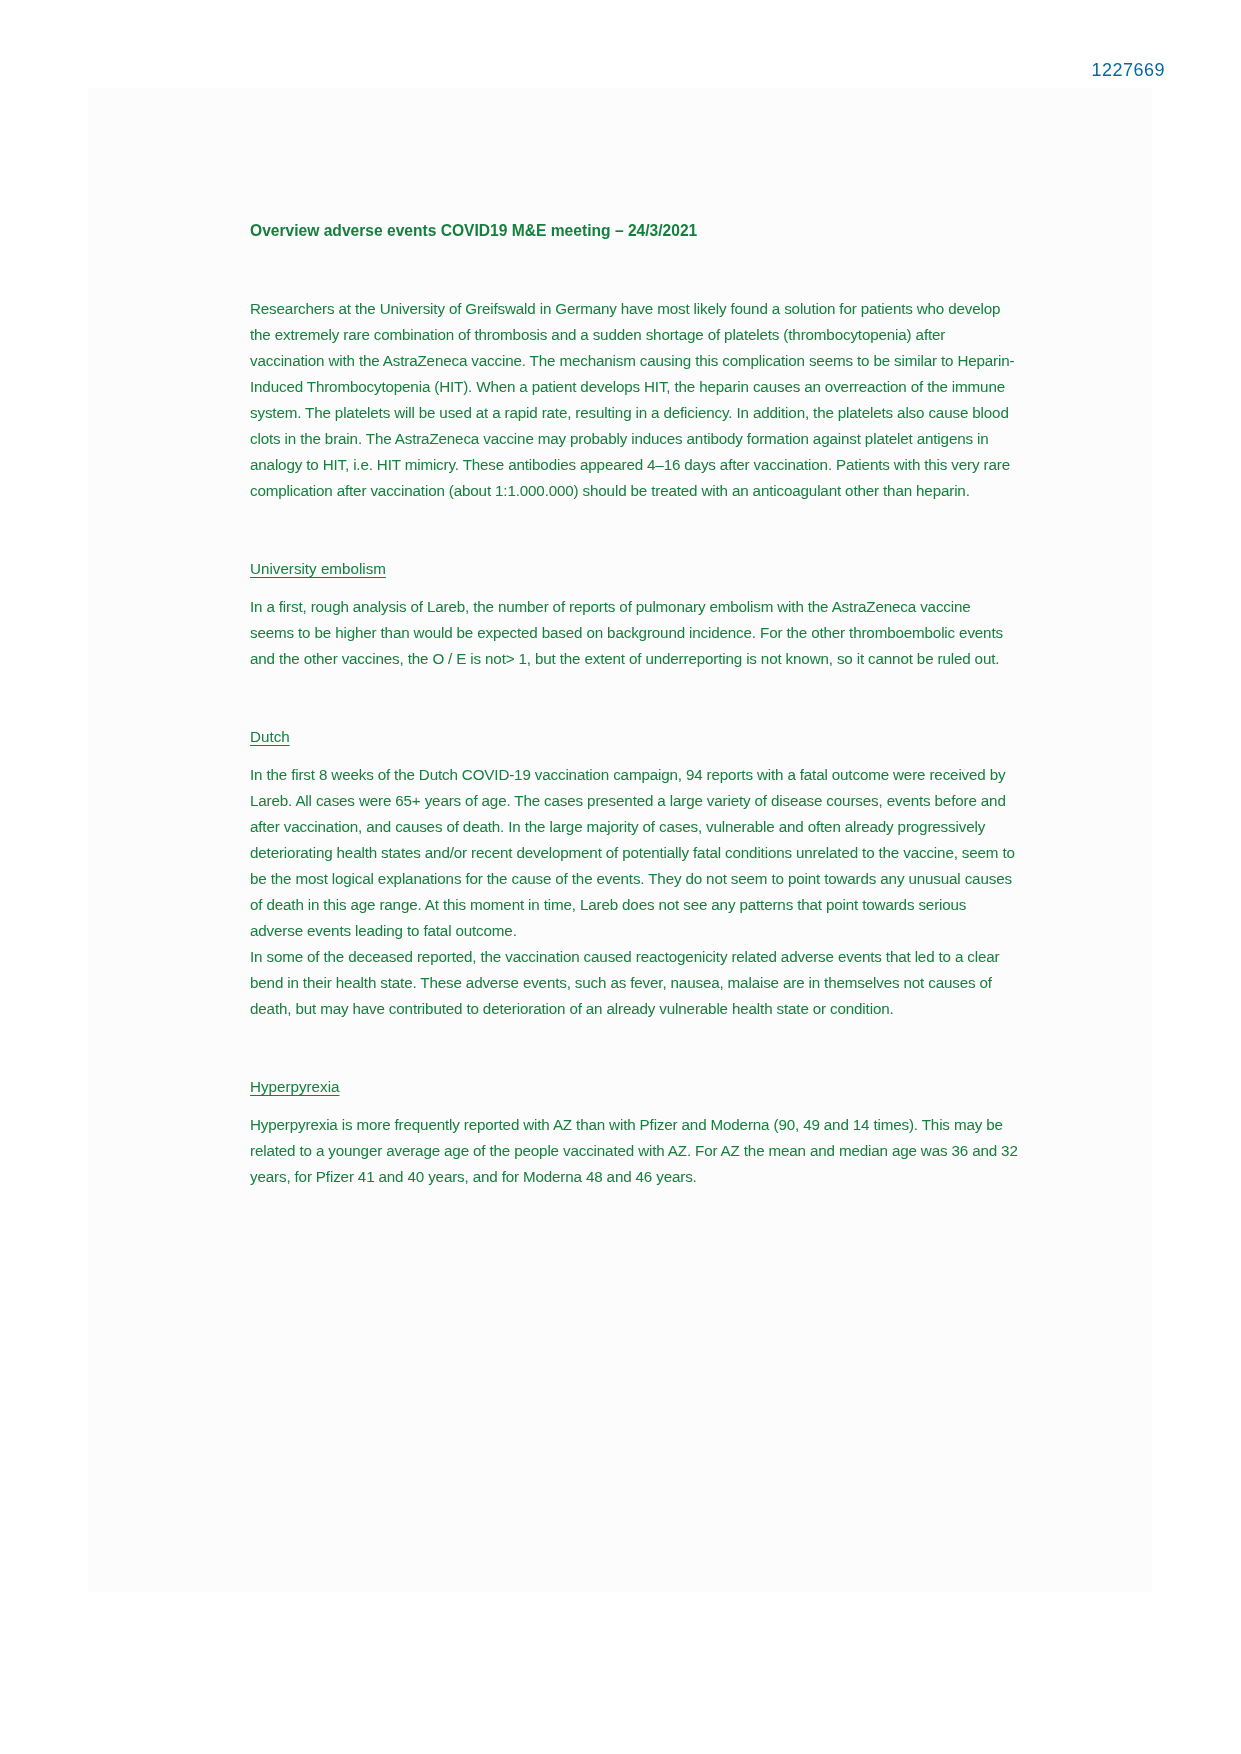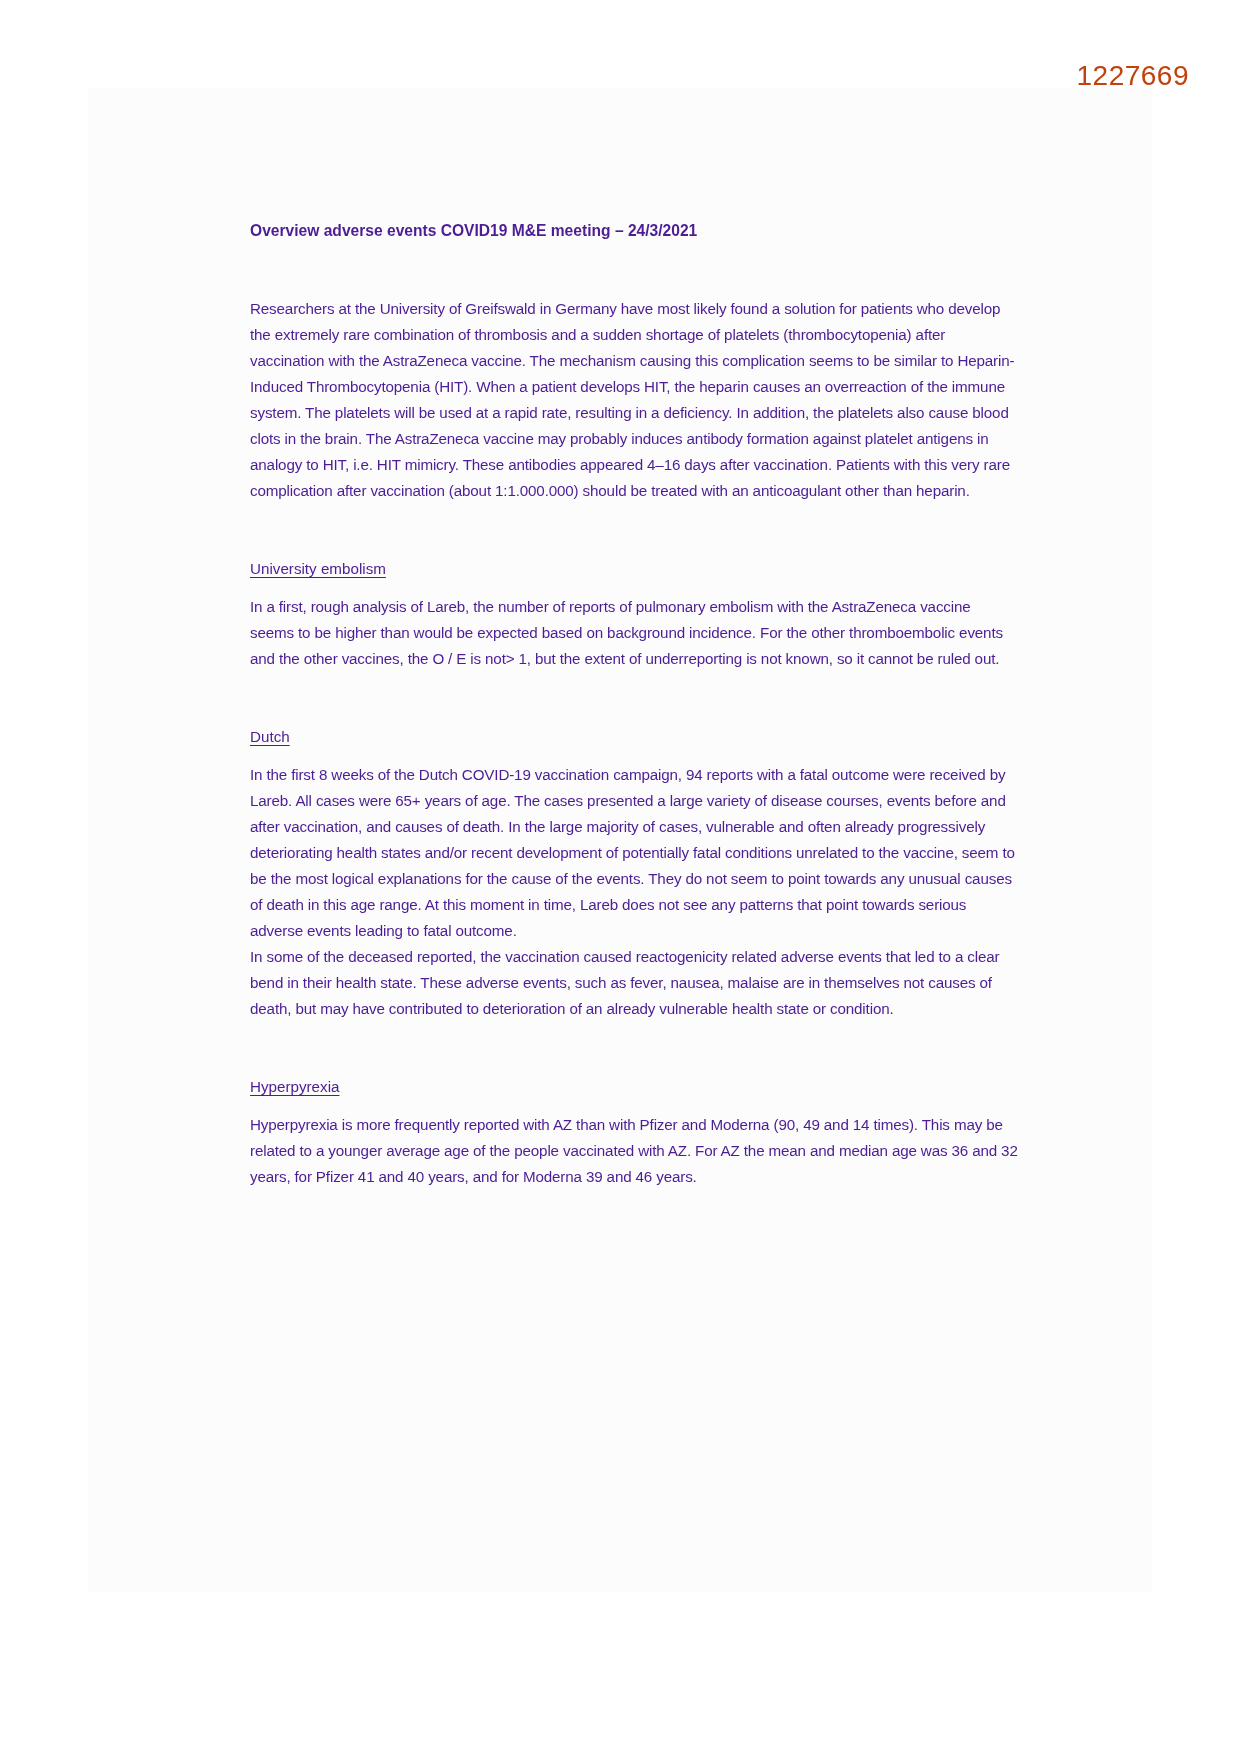--- a/index.html
+++ b/index.html
@@ -11,43 +11,43 @@
       width: 1241px;
       height: 1754px;
       position: relative;
       overflow: hidden;
       font-family: "Liberation Sans", sans-serif;
       color: #1a1a1a;
     }
     .doc-id {
       position: absolute;
       top: 60px;
-      right: 52px;
+      right: 76px;
       font-family: "Liberation Sans", sans-serif;
-      font-size: 28px;
-      color: #c2410c;
+      font-size: 18px;
+      color: #0369a1;
       letter-spacing: 0.5px;
     }
     .inner-page {
       position: absolute;
       left: 88px;
       top: 88px;
       width: 1064px;
       height: 1504px;
       background: #fcfcfc;
     }
     .content {
       position: absolute;
       left: 250px;
       top: 218px;
       width: 780px;
       font-family: "Liberation Sans", sans-serif;
       font-size: 15.2px;
       line-height: 26px;
-      color: #4c1d95;
+      color: #15803d;
     }
     .title {
       font-weight: bold;
       font-size: 15.6px;
       margin: 0 0 52px 0;
       line-height: 26px;
     }
     .section-heading {
       text-decoration: underline;
       text-underline-offset: 3px;
@@ -84,15 +84,15 @@
   </div>
 
   <div class="section">
     <div class="section-heading">Dutch</div>
     <p class="para tight">In the first 8 weeks of the Dutch COVID-19 vaccination campaign, 94 reports with a fatal outcome were received by Lareb. All cases were 65+ years of age. The cases presented a large variety of disease courses, events before and after vaccination, and causes of death. In the large majority of cases, vulnerable and often already progressively deteriorating health states and/or recent development of potentially fatal conditions unrelated to the vaccine, seem to be the most logical explanations for the cause of the events.  They do not seem to point towards any unusual causes of death in this age range. At this moment in time, Lareb does not see any patterns that point towards serious adverse events leading to fatal outcome.</p>
     <p class="para tight">In some of the deceased reported, the vaccination caused reactogenicity related adverse events that led to a clear bend in their health state. These adverse events, such as fever, nausea, malaise are in themselves not causes of death, but may have contributed to deterioration of an already vulnerable health state or condition.</p>
   </div>
 
   <div class="section">
     <div class="section-heading">Hyperpyrexia</div>
-    <p class="para tight">Hyperpyrexia is more frequently reported with AZ than with Pfizer and Moderna (90, 49 and 14 times). This may be related to a younger average age of the people vaccinated with AZ. For AZ the mean and median age was 36 and 32 years, for Pfizer 41 and 40 years, and for Moderna 39 and 46 years.</p>
+    <p class="para tight">Hyperpyrexia is more frequently reported with AZ than with Pfizer and Moderna (90, 49 and 14 times). This may be related to a younger average age of the people vaccinated with AZ. For AZ the mean and median age was 36 and 32 years, for Pfizer 41 and 40 years, and for Moderna 48 and 46 years.</p>
   </div>
 </div>
 
 </body></html>

